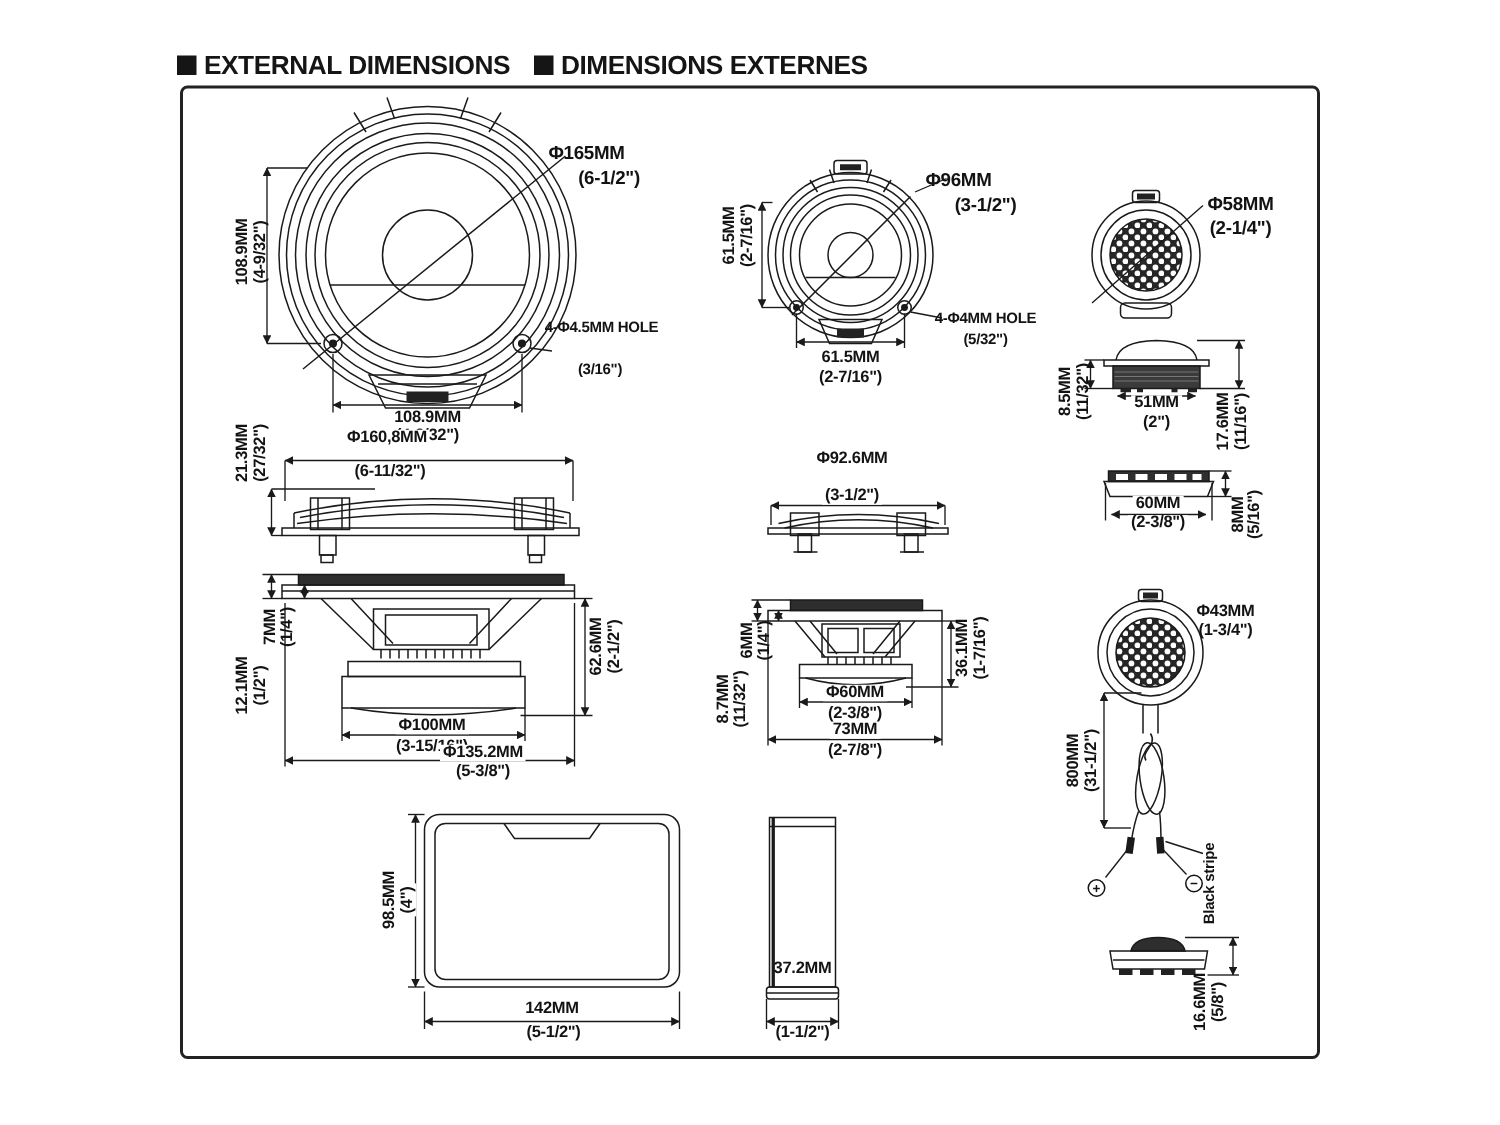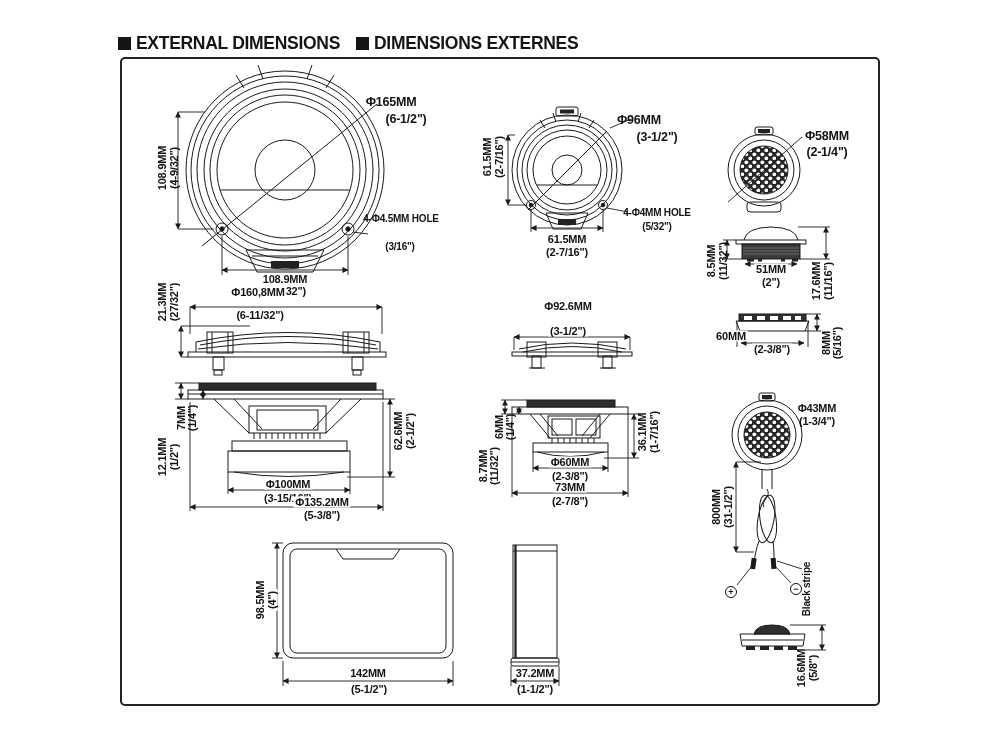--- a/index.html
+++ b/index.html
@@ -343,21 +343,21 @@
   <span class="lbl big" style="left:827px;top:136px">Φ58MM</span>
   <span class="lbl big" style="left:827px;top:152px">(2-1/4")</span>
 
   <span class="lbl rot" style="left:711px;top:261px">8.5MM</span>
   <span class="lbl rot" style="left:723px;top:261px">(11/32")</span>
   <span class="lbl wbg" style="left:771px;top:269px">51MM</span>
   <span class="lbl" style="left:771px;top:282px">(2")</span>
   <span class="lbl rot" style="left:816px;top:281px">17.6MM</span>
   <span class="lbl rot" style="left:828px;top:281px">(11/16")</span>
 
-  <span class="lbl wbg" style="left:731px;top:336px">60MM</span>
+  <span class="lbl wbg" style="left:772px;top:336px">60MM</span>
   <span class="lbl wbg" style="left:772px;top:349px">(2-3/8")</span>
   <span class="lbl rot" style="left:826px;top:343px">8MM</span>
   <span class="lbl rot" style="left:837px;top:343px">(5/16")</span>
 
   <span class="lbl rot" style="left:162px;top:302px">21.3MM</span>
   <span class="lbl rot" style="left:174px;top:302px">(27/32")</span>
   <span class="lbl wbg" style="left:258px;top:292px">Φ160,8MM</span>
   <span class="lbl wbg" style="left:260px;top:315px">(6-11/32")</span>
 
   <span class="lbl wbg" style="left:568px;top:306px">Φ92.6MM</span>
@@ -393,16 +393,16 @@
   <div class="pol" style="left:725px;top:586px">+</div>
   <div class="pol" style="left:790px;top:583px">−</div>
   <span class="lbl rot" style="left:801px;top:668px">16.6MM</span>
   <span class="lbl rot" style="left:813px;top:668px">(5/8")</span>
 
   <span class="lbl rot wbg" style="left:260px;top:600px">98.5MM</span>
   <span class="lbl rot wbg" style="left:272px;top:600px">(4")</span>
   <span class="lbl" style="left:368px;top:673px">142MM</span>
   <span class="lbl" style="left:369px;top:689px">(5-1/2")</span>
 
-  <span class="lbl" style="left:535px;top:673px">37.2MM</span>
+  <span class="lbl" style="left:535px;top:646px">37.2MM</span>
   <span class="lbl" style="left:535px;top:689px">(1-1/2")</span>
 
 </div>
 
 </body></html>

